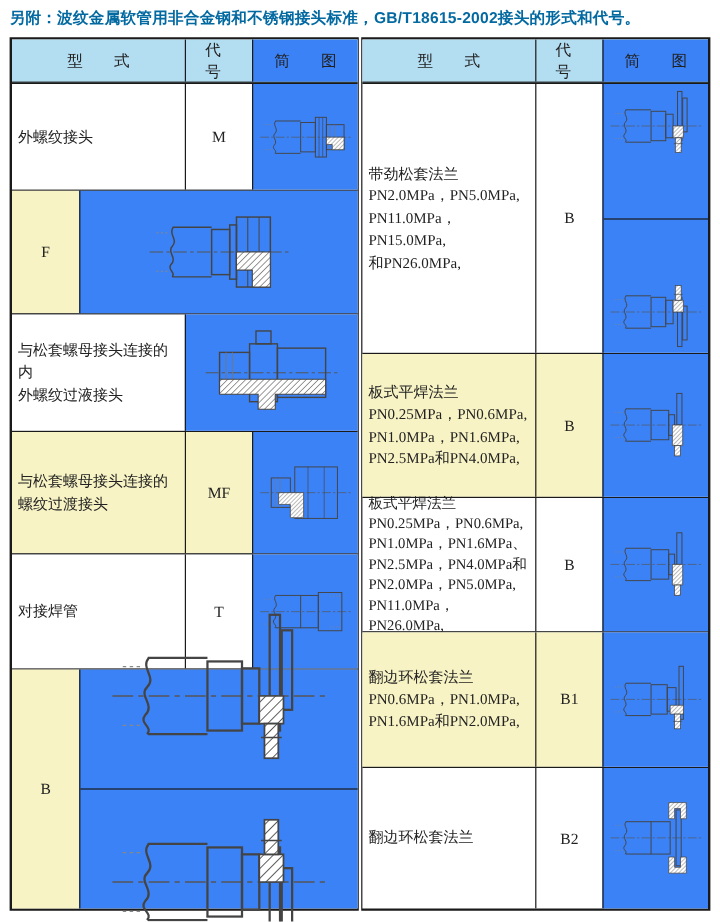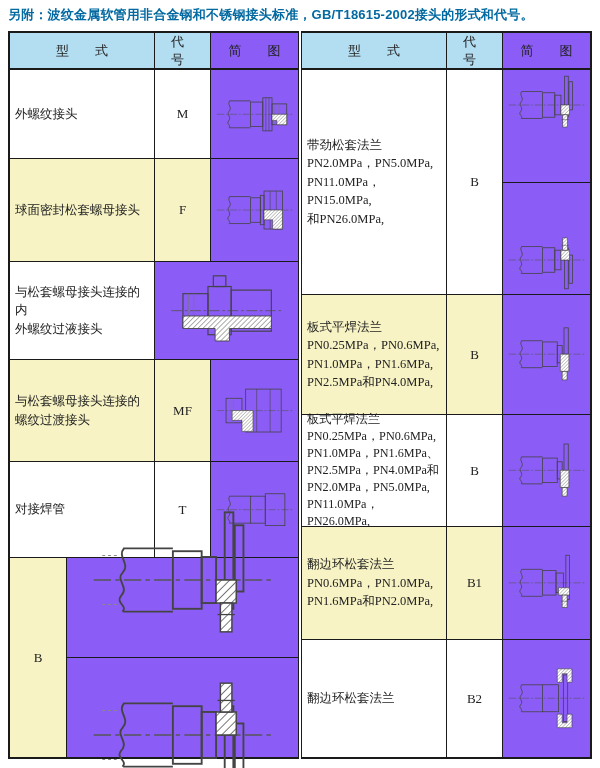--- a/index.html
+++ b/index.html
@@ -22,21 +22,21 @@
   .tbl-wrap{display:flex;gap:2px;background:#fff}
   .half{width:291px;display:flex;flex-direction:column;background:#fff}
   .half.left{border:2px solid var(--bc);border-right-width:1px}
   .half.right{border:2px solid var(--bc);border-left-width:1px}
   .row{display:flex;border-top:1px solid var(--bc)}
   .row.header{border-top:none;border-bottom:1px solid var(--bc);background:var(--header-bg)}
   .c{border-left:1px solid var(--bc);display:flex;align-items:center}
   .c:first-child{border-left:none}
   .c-type{width:144px;padding:3px 5px}
   .c-code{width:56px;justify-content:center;font-size:13px}
-  .c-diag{flex:1;justify-content:center;background:#8b5cf6;padding:2px;position:relative}
+  .c-diag{flex:1;justify-content:center;background:#3b82f6;padding:2px;position:relative}
   .th{justify-content:center;font-size:13px;font-weight:normal;padding:16px}
   .row.header .c{height:35px}
   .lines{font-size:12.5px;line-height:18.5px;width:100%}
   .lines.tight{font-size:12.2px;line-height:17px}
   .hl .c-type,.hl .c-code{background:var(--hl)}
   .split{flex-direction:column;padding:0;align-items:stretch}
   .sub{flex:1;display:flex;align-items:center;justify-content:center;padding:2px}
   .sub + .sub{border-top:1px solid var(--bc)}
   svg.diag{display:block;width:96%;height:96%;max-height:100%}
   .defs-holder{position:absolute;width:0;height:0;overflow:hidden}
@@ -172,25 +172,20 @@
           </div>
         <div class="c c-code">M</div>
         <div class="c c-diag">
             <svg class="diag">
               <use href="#sym-m"></use>
             </svg>
           </div>
       </div>
 
       <div class="row hl" style="height:103px">
-        <div class="c c-type">
-            <div class="lines">
-              <div>球面密封松套螺母接头</div>
-            </div>
-          </div>
         <div class="c c-code">F</div>
         <div class="c c-diag">
             <svg class="diag">
               <use href="#sym-f"></use>
             </svg>
           </div>
       </div>
 
       <div class="row" style="height:98px">
         <div class="c c-type">

